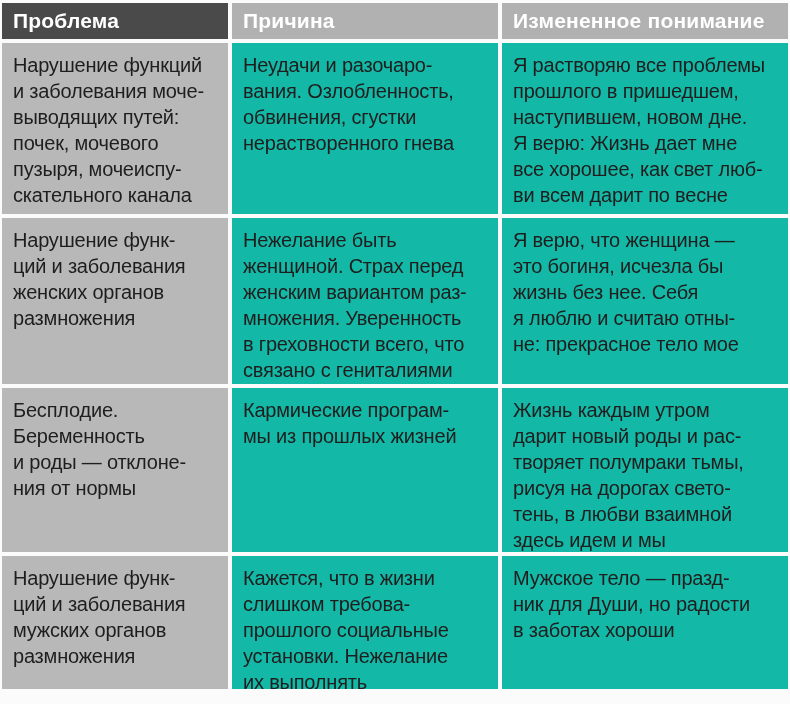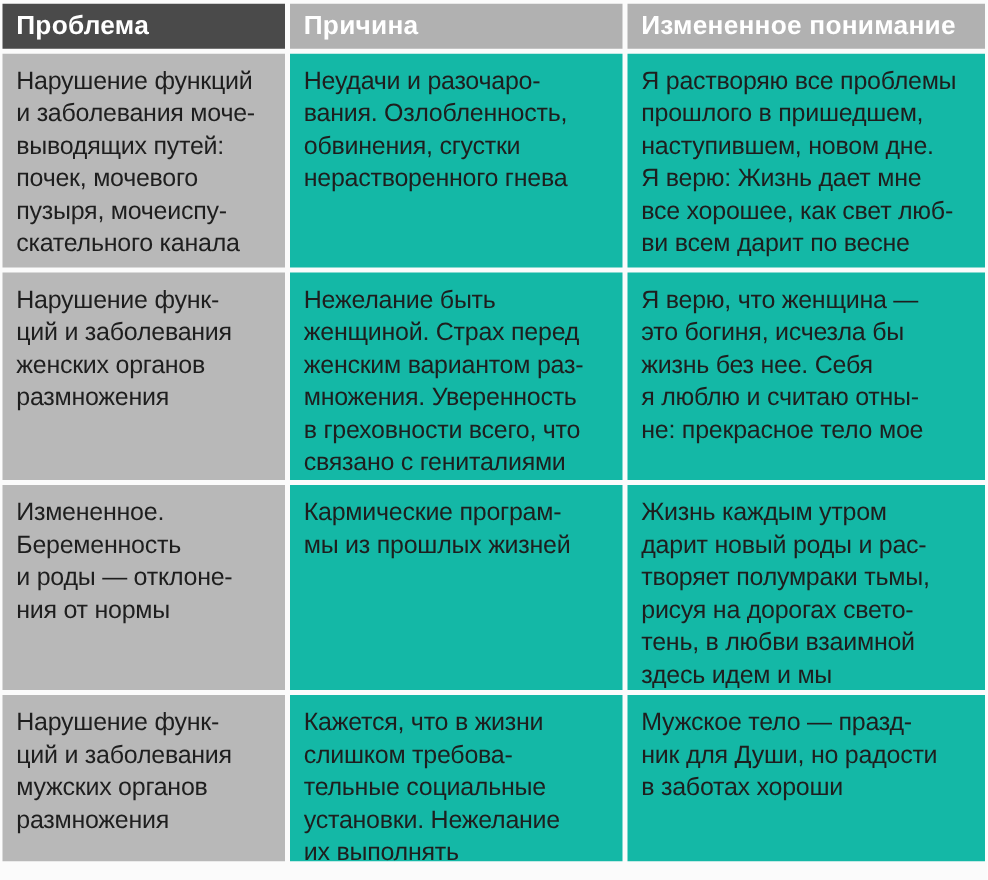--- a/index.html
+++ b/index.html
@@ -87,40 +87,40 @@
 женским вариантом раз-
 множения. Уверенность
 в греховности всего, что
 связано с гениталиями</div>
     <div class="cell body-cell col-light">Я верю, что женщина —
 это богиня, исчезла бы
 жизнь без нее. Себя
 я люблю и считаю отны-
 не: прекрасное тело мое</div>
 
-    <div class="cell body-cell col-problem">Измененное.
+    <div class="cell body-cell col-problem">Бесплодие.
 Беременность
 и роды — отклоне-
 ния от нормы</div>
     <div class="cell body-cell col-light">Кармические програм-
 мы из прошлых жизней</div>
     <div class="cell body-cell col-light">Жизнь каждым утром
 дарит новый роды и рас-
 творяет полумраки тьмы,
 рисуя на дорогах свето-
 тень, в любви взаимной
 здесь идем и мы</div>
 
     <div class="cell body-cell col-problem">Нарушение функ-
 ций и заболевания
 мужских органов
 размножения</div>
     <div class="cell body-cell col-light">Кажется, что в жизни
 слишком требова-
-тельные социальные
+прошлого социальные
 установки. Нежелание
 их выполнять</div>
     <div class="cell body-cell col-light">Мужское тело — празд-
 ник для Души, но радости
 в заботах хороши</div>
 
   </div>
 </div>
 
 </body></html>

